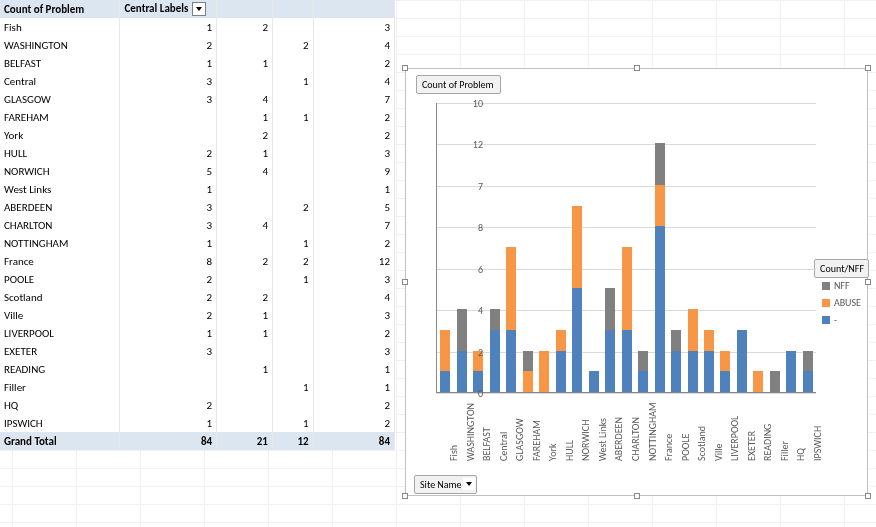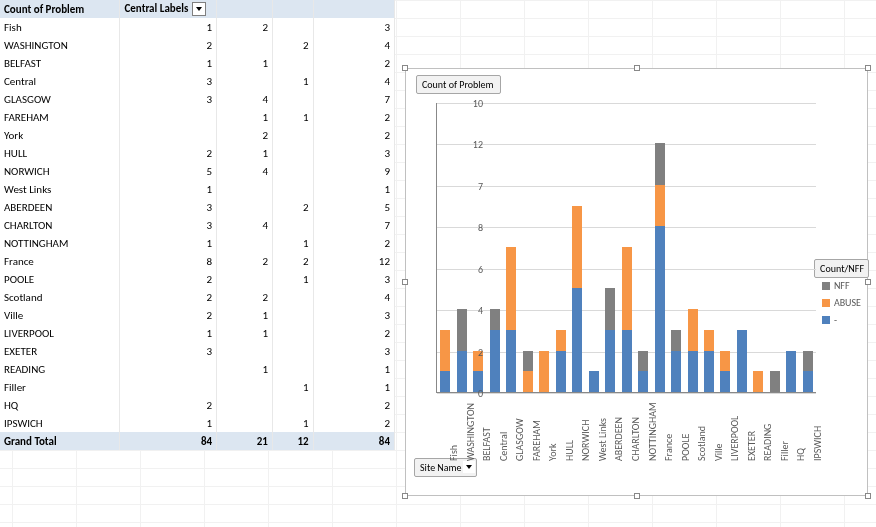--- a/index.html
+++ b/index.html
@@ -104,21 +104,21 @@
     padding: 2px 14px 2px 5px;
     border-radius: 2px;
   }
   .field-btn .dd {
     width:12px; height:12px;
     border:none;
     position:absolute;
     right:1px; top:2px;
   }
   .field-btn.cof { top: 6px; left: 10px; padding-right:6px; }
-  .field-btn.site { bottom: 18px; left: 8px; }
+  .field-btn.site { bottom: 1px; left: 8px; }
   .field-btn.legend-title { top: 190px; right: -2px; padding-right:4px; background:#f2f2f2; }
 
   .plot {
     position: absolute;
     top: 34px; left: 30px;
     width: 380px; height: 290px;
     border-left: 1px solid #888;
     border-bottom: 1px solid #888;
   }
   .gridline {

